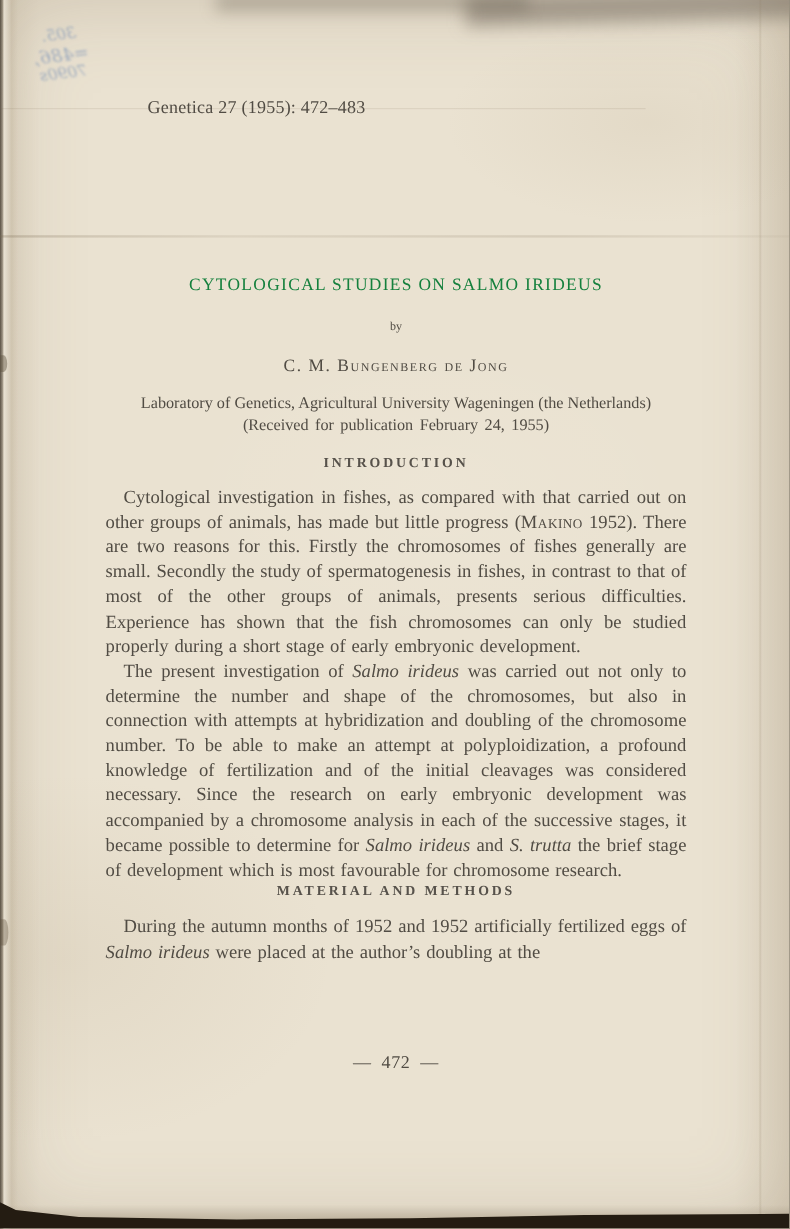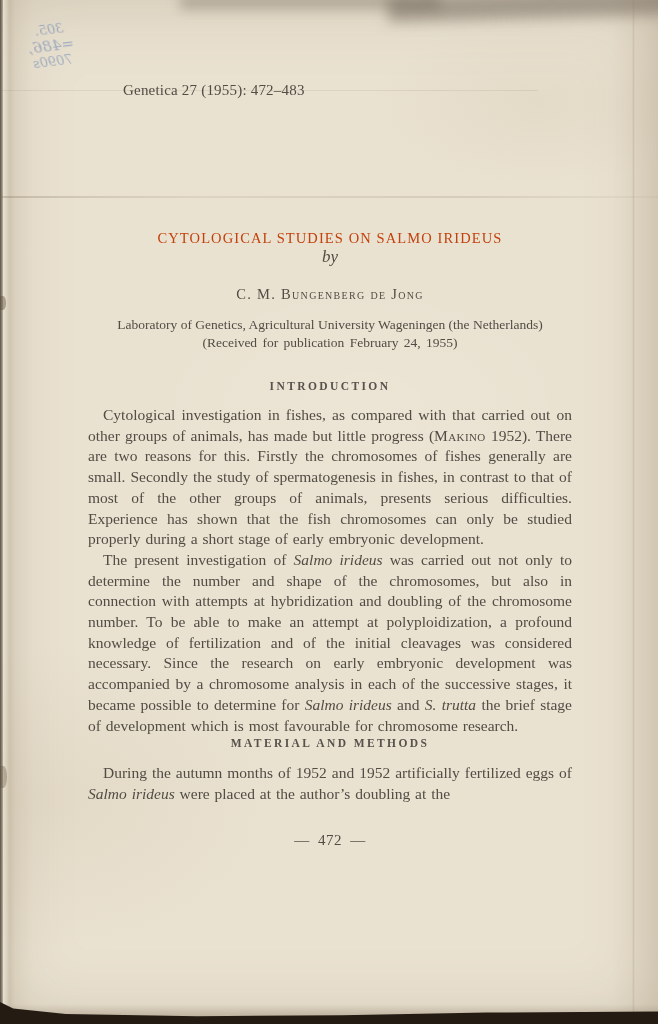--- a/index.html
+++ b/index.html
@@ -49,34 +49,34 @@
     position:absolute; left:8px; top:22px; width:86px;
     transform:scaleX(-1) rotate(7deg);
     color:rgba(92,126,178,0.5); filter:blur(0.7px);
     font-style:italic; font-size:13px; line-height:16px; text-align:center;
     font-family:"DejaVu Serif",serif;
   }
   .handwriting div:nth-child(2){ font-size:15px; }
   
   .journal-ref { position:absolute; left:123px; top:82px; font-size:15px; letter-spacing:0.2px; }
   .title-block { position:absolute; left:88px; width:484px; top:230px; text-align:center; }
-  .article-title { margin:0; font-weight:normal; font-size:14.5px; letter-spacing:1.1px; color:#c2410c; }
-  .byline { font-size:17px;font-style:italic; }
+  .article-title { margin:0; font-weight:normal; font-size:14.5px; letter-spacing:1.1px; color:#15803d; }
+  .byline { margin-top:20px; font-size:10px; }
   .author { margin-top:19px; font-size:14.5px; font-variant:small-caps; letter-spacing:1.3px; }
   .affiliation { margin-top:14px; font-size:13.5px; }
   .received { margin-top:2px; font-size:13.5px; word-spacing:2px; }
   .content { position:absolute; left:88px; width:484px; top:380px; }
   .section-heading { text-align:center; font-size:11.5px; letter-spacing:2.4px; color:#57524b;
     margin:0 0 13px 0; font-weight:bold; }
   .section-heading.second { margin-top:1px; margin-bottom:14px; }
   .para { margin:0; font-size:15.5px; line-height:20.7px; text-align:justify; text-indent:15px;
     word-spacing:1px; }
   .seg-italic { font-style:italic; }
   .seg-smallcaps { font-variant:small-caps; letter-spacing:0.4px; }
-  .page-number { position:absolute; left:88px; width:484px; top:832px; text-align:center;
+  .page-number { position:absolute; left:88px; width:484px; top:878px; text-align:center;
     font-size:15px; letter-spacing:0.5px; word-spacing:4px; }
 </style>
 </head>
 <body>
 
 <div class="scan">
 
   <div class="mottle"></div>
   <div class="shadow-topright"></div>
   <div class="shadow-topmid"></div>

